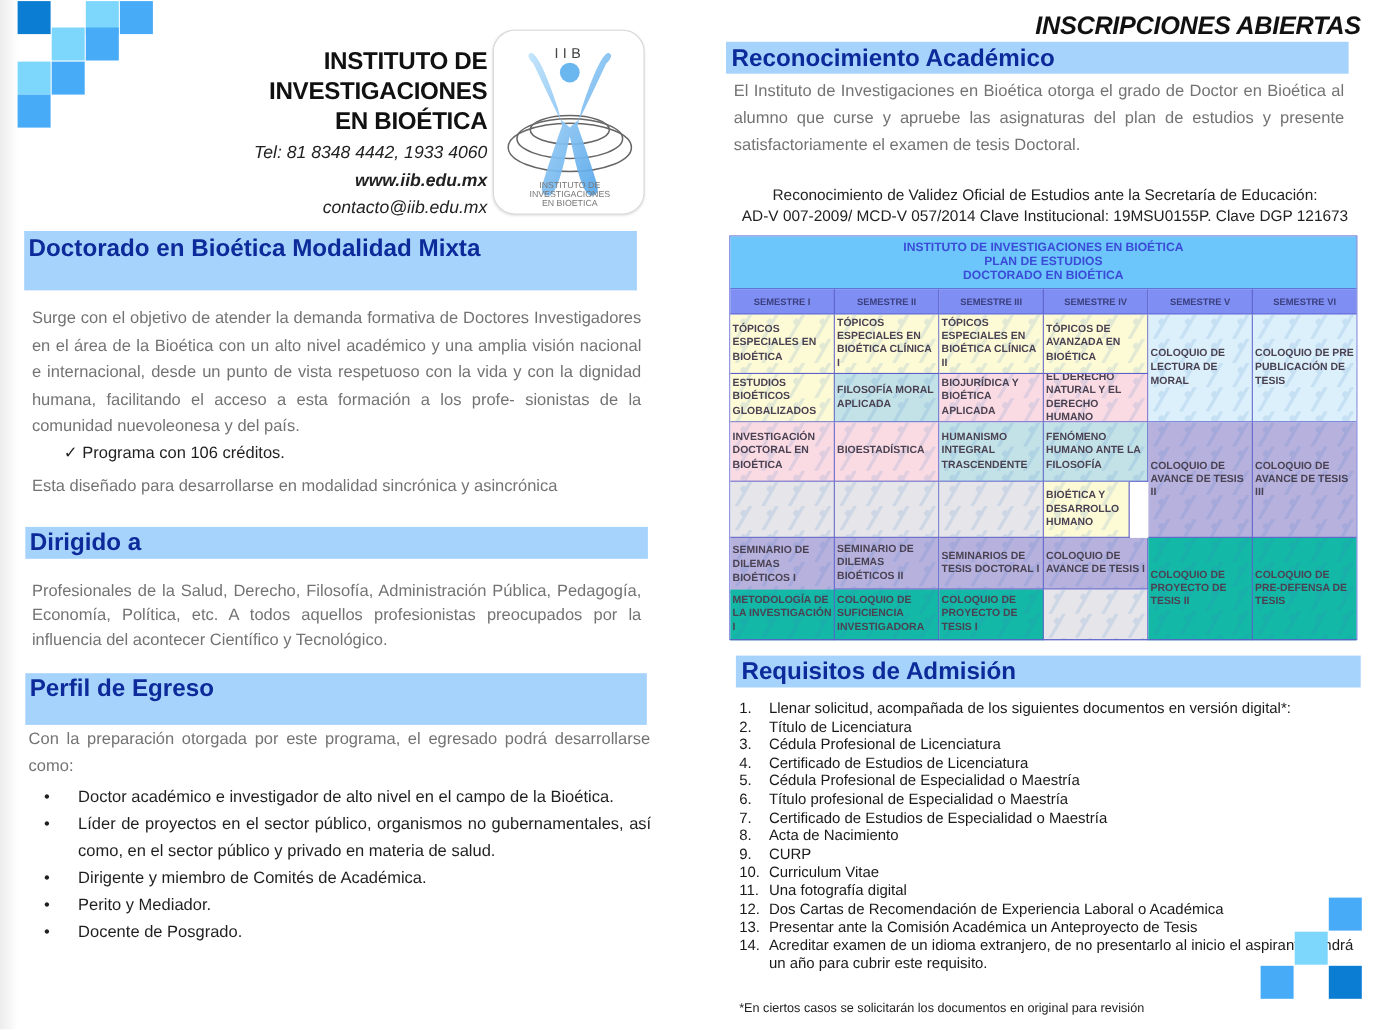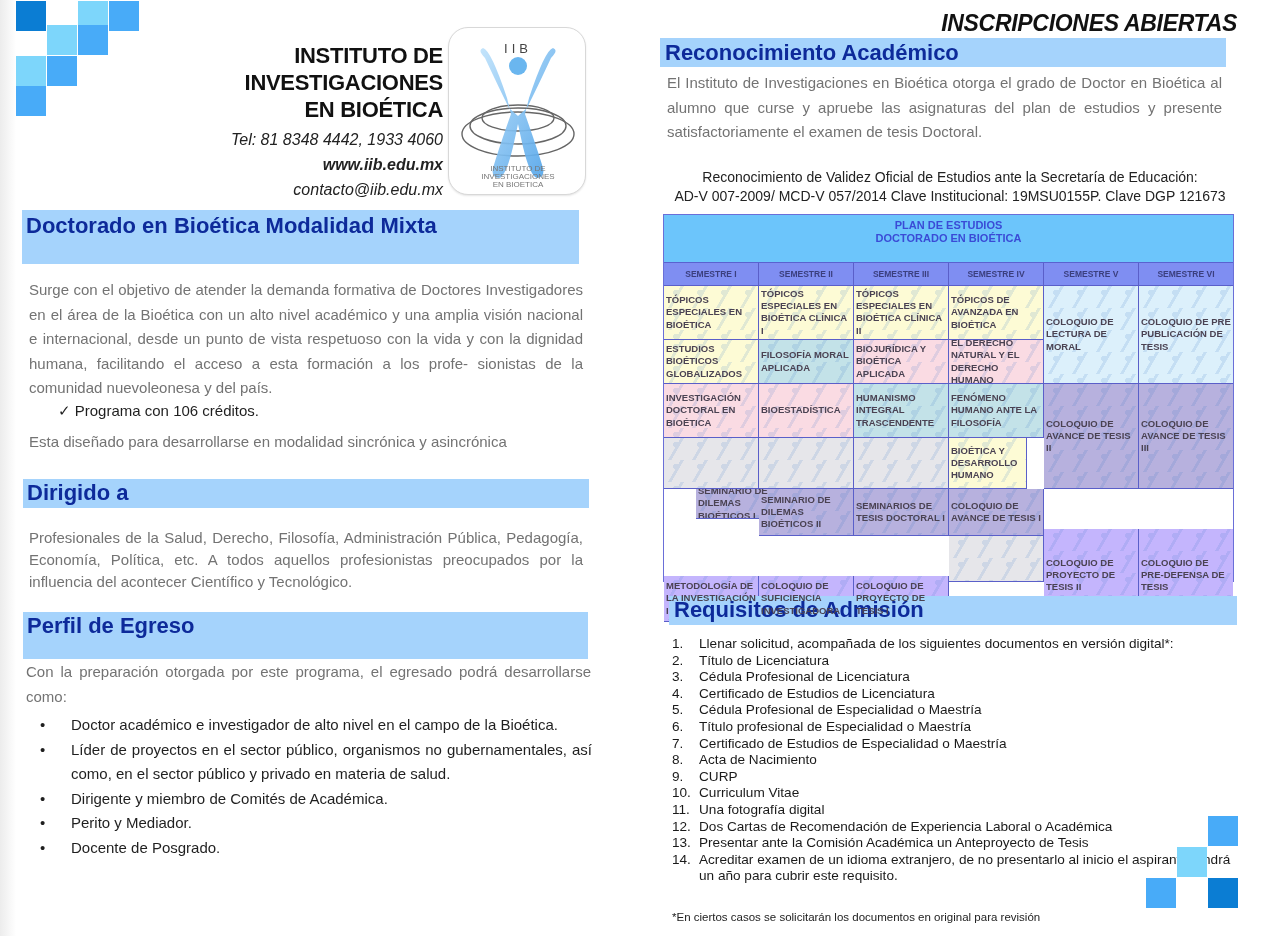--- a/index.html
+++ b/index.html
@@ -53,21 +53,21 @@
     text-align: center; line-height: 23px; border-right: 1px solid #5a5fc9; border-bottom: 1px solid #5a5fc9; }
   .cell { position: absolute; font-size: 9.5px; font-weight: bold; color: #4a4252; line-height: 12.2px;
     padding: 2px 2px; display: flex; align-items: center; border-right: 1px solid #5a5fc9; border-bottom: 1px solid #5a5fc9; overflow: hidden; }
   .cell.top { align-items: flex-start; }
   .cell .t { position: relative; z-index: 1; }
   .c-yellow { background: #fdfbd5; }
   .c-blue { background: #c3e2e8; }
   .c-pink { background: #fadbe3; }
   .c-grey { background: #e6e6ea; }
   .c-purple { background: #b7b1de; }
-  .c-green { background: #c4b5fd; margin-top: 40px; }
+  .c-green { background: #14b8a6; }
   .c-lightblue { background: #dcf0fb; }
   .wm { position: absolute; inset: 0; opacity: 0.14;
     background-image: radial-gradient(ellipse 3px 3px at 50% 30%, #3a78c8 90%, transparent 100%),
                       linear-gradient(120deg, transparent 45%, #3a78c8 46%, #3a78c8 54%, transparent 55%);
     background-size: 24px 22px; }
 
   .req-list { position: absolute; left: 672px; top: 636px; width: 560px; list-style: none; font-size: 13.6px; color: #1a1a1a; }
   .req-list li { position: relative; padding-left: 27px; line-height: 16.6px; }
   .req-list li .num { position: absolute; left: 0; top: 0; }
   .footnote { position: absolute; left: 672px; top: 911px; font-size: 11.5px; color: #222; }
@@ -151,20 +151,21 @@
   <span>Reconocimiento Académico</span>
 </div>
 <div class="para lh24" style="left:667px;top:71px;width:555px;">El Instituto de Investigaciones en Bioética otorga el grado de Doctor en Bioética al alumno que curse y apruebe las asignaturas del plan de estudios y presente satisfactoriamente el examen de tesis Doctoral.</div>
 <div class="rvoe">
   <div>Reconocimiento de Validez Oficial de Estudios ante la Secretaría de Educación:</div>
   <div>AD-V 007-2009/ MCD-V 057/2014 Clave Institucional: 19MSU0155P. Clave DGP 121673</div>
 </div>
 
 <div class="plan">
   <div class="plan-title">
+    <span>INSTITUTO DE INVESTIGACIONES EN BIOÉTICA</span>
     <span>PLAN DE ESTUDIOS</span>
     <span>DOCTORADO EN BIOÉTICA</span>
   </div>
   <div id="plan-body">
       <div class="plan-head" style="left: 0px; width: 95px; top: 48px; height: 23px;">SEMESTRE I</div>
       <div class="plan-head" style="left: 95px; width: 95px; top: 48px; height: 23px;">SEMESTRE II</div>
       <div class="plan-head" style="left: 190px; width: 95px; top: 48px; height: 23px;">SEMESTRE III</div>
       <div class="plan-head" style="left: 285px; width: 95px; top: 48px; height: 23px;">SEMESTRE IV</div>
       <div class="plan-head" style="left: 380px; width: 95px; top: 48px; height: 23px;">SEMESTRE V</div>
       <div class="plan-head" style="left: 475px; width: 94px; top: 48px; height: 23px; border-right: none;">SEMESTRE VI</div>
@@ -177,21 +178,21 @@
         <span class="t">ESTUDIOS BIOÉTICOS GLOBALIZADOS</span>
       </div>
       <div class="cell c-pink" style="left: 0px; width: 95px; top: 169px; height: 54px;">
         <div class="wm"></div>
         <span class="t">INVESTIGACIÓN DOCTORAL EN BIOÉTICA</span>
       </div>
       <div class="cell c-grey" style="left: 0px; width: 95px; top: 223px; height: 51px;">
         <div class="wm"></div>
         <span class="t"></span>
       </div>
-      <div class="cell c-purple" style="left: 0px; width: 95px; top: 274px; height: 30px; margin-left: 32px;">
+      <div class="cell c-purple" style="left: 0px; width: 95px; top: 274px; height: 50px;">
         <div class="wm"></div>
         <span class="t">SEMINARIO DE DILEMAS BIOÉTICOS I</span>
       </div>
       <div class="cell c-green" style="left: 0px; width: 95px; top: 321px; height: 46px;">
         <div class="wm"></div>
         <span class="t">METODOLOGÍA DE LA INVESTIGACIÓN I</span>
       </div>
       <div class="cell c-yellow top" style="left: 95px; width: 95px; top: 71px; height: 54px;">
         <div class="wm"></div>
         <span class="t">TÓPICOS ESPECIALES EN BIOÉTICA  CLÍNICA I</span>

